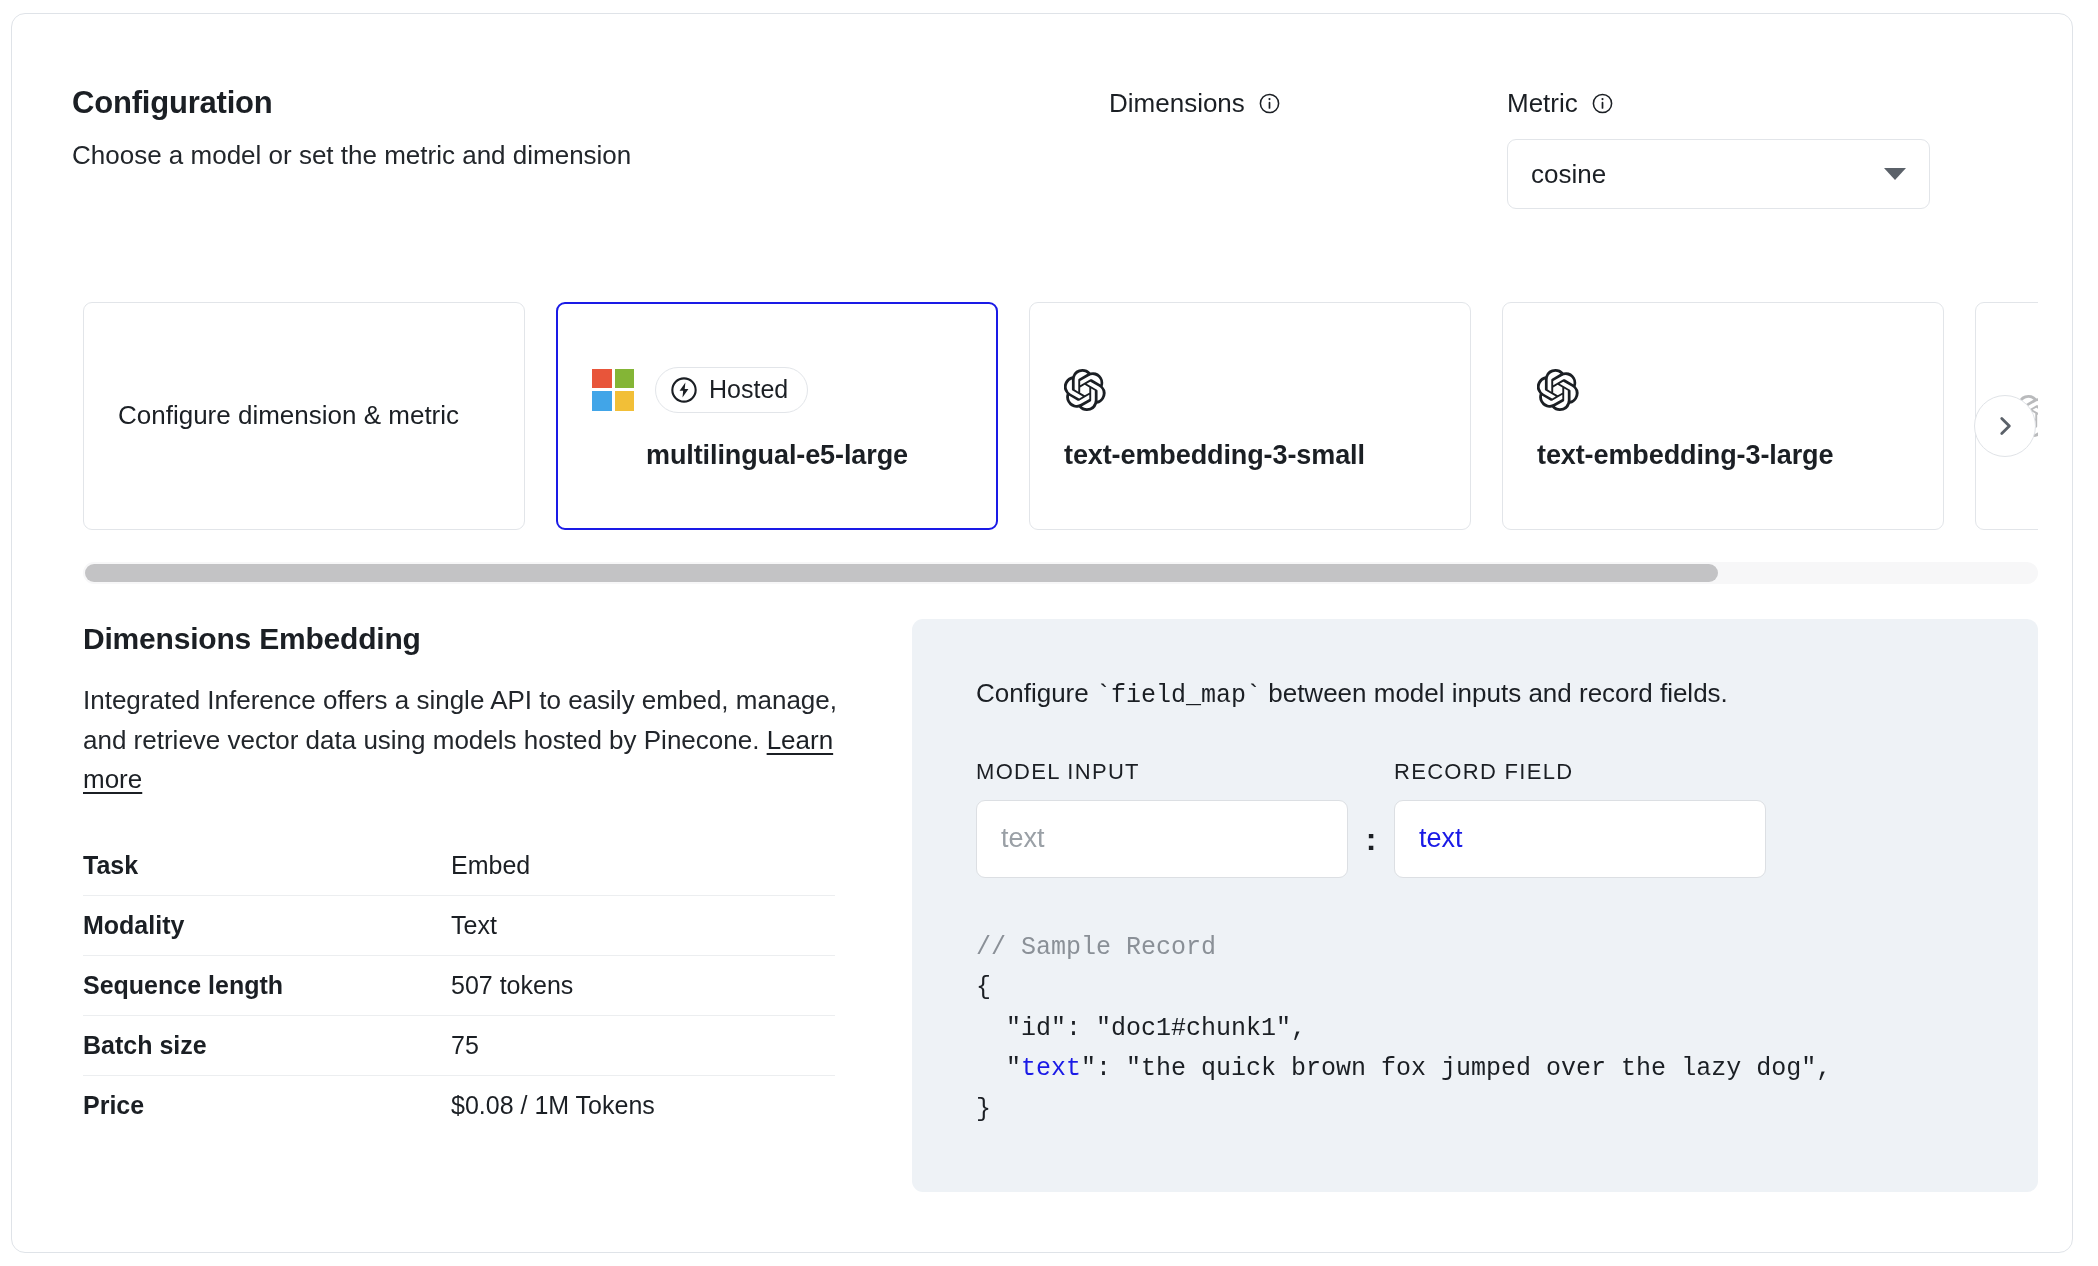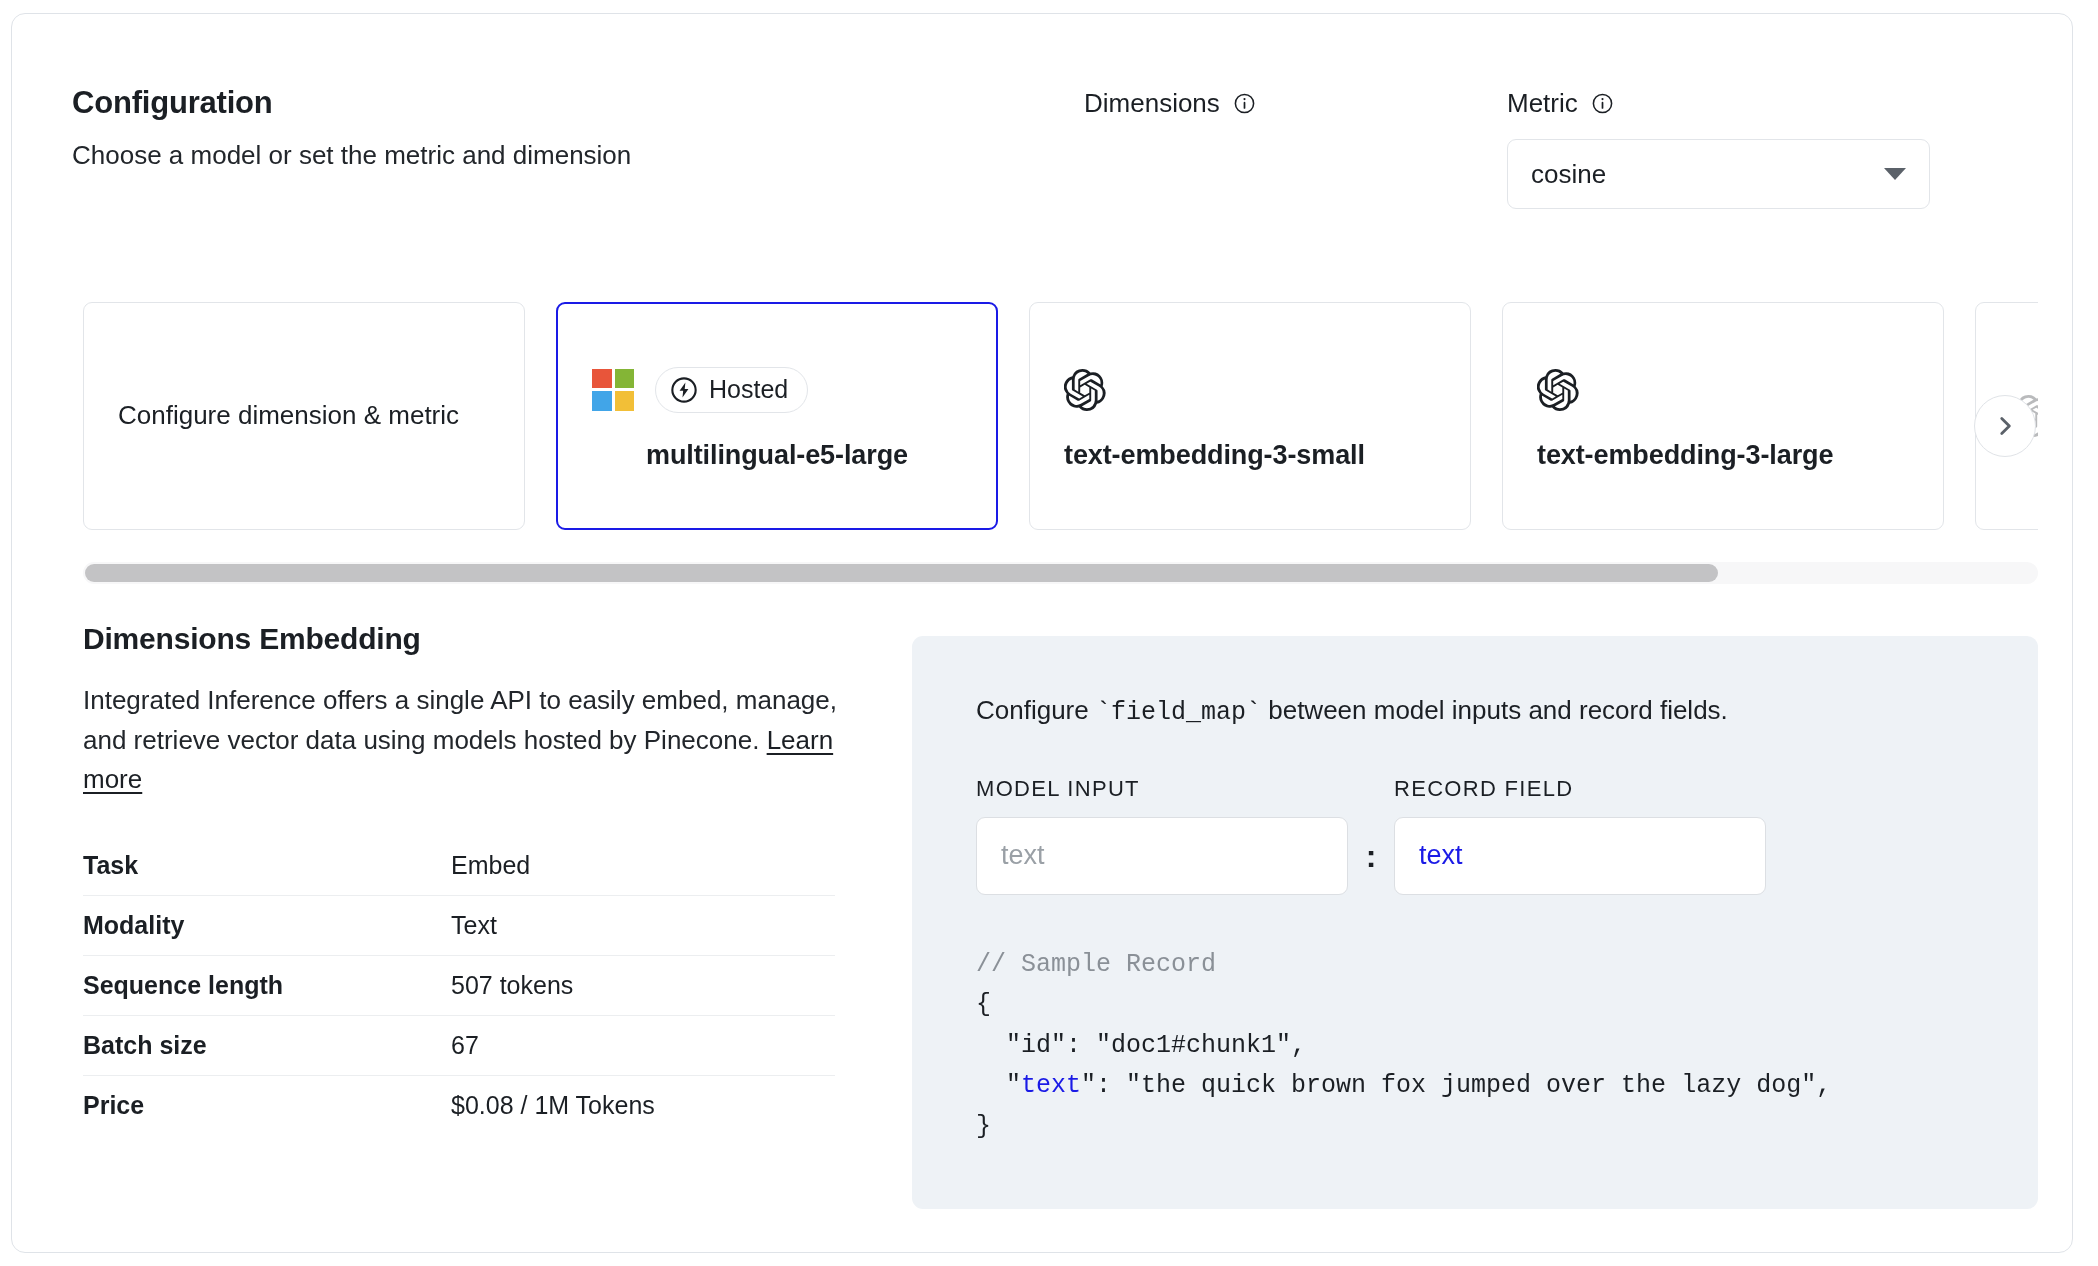--- a/index.html
+++ b/index.html
@@ -52,21 +52,21 @@
     font-size: 26px;
     font-weight: 400;
     color: #22262b;
     line-height: 1.3;
   }
 
   .field-group {
     position: absolute;
     top: 72px;
   }
-  .field-group.dims { left: 1072px; width: 440px; }
+  .field-group.dims { left: 1097px; width: 440px; }
   .field-group.metric { left: 1495px; width: 440px; }
 
   .field-label-row {
     display: flex;
     align-items: center;
     gap: 13px;
     height: 34px;
   }
   .field-label {
     font-size: 26px;
@@ -283,21 +283,20 @@
   
   .fieldmap-panel {
     position: absolute;
     left: 900px;
     top: 605px;
     width: 1126px;
     height: 573px;
     background: #eef2f6;
     border-radius: 11px;
     padding: 58px 64px 0 64px;
-    margin-top: 17px;
   }
   .panel-heading {
     font-size: 26px;
     color: #1b1f24;
     line-height: 1.3;
     white-space: nowrap;
   }
   .panel-heading code {
     font-family: "Liberation Mono", monospace;
     font-size: 25px;
@@ -469,21 +468,21 @@
           <tr>
             <td class="k">Modality</td>
             <td class="v">Text</td>
           </tr>
           <tr>
             <td class="k">Sequence length</td>
             <td class="v">507 tokens</td>
           </tr>
           <tr>
             <td class="k">Batch size</td>
-            <td class="v">67</td>
+            <td class="v">75</td>
           </tr>
           <tr>
             <td class="k">Price</td>
             <td class="v">$0.08 / 1M Tokens</td>
           </tr>
         </tbody>
       </table>
     </div>
 
     <div class="fieldmap-panel">

